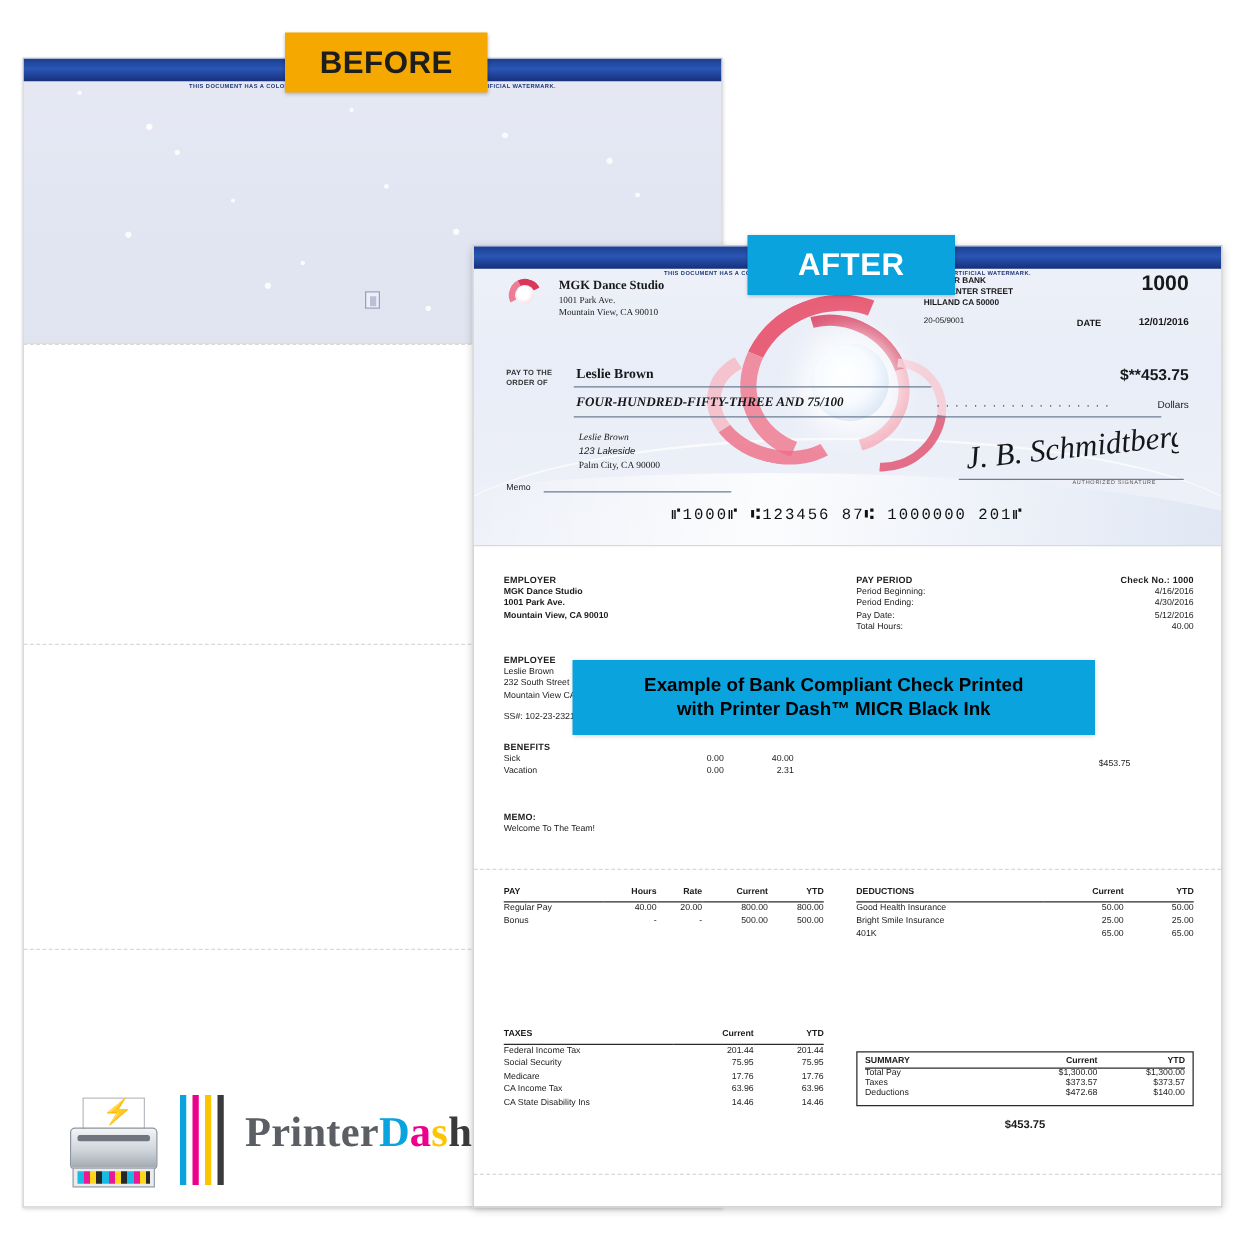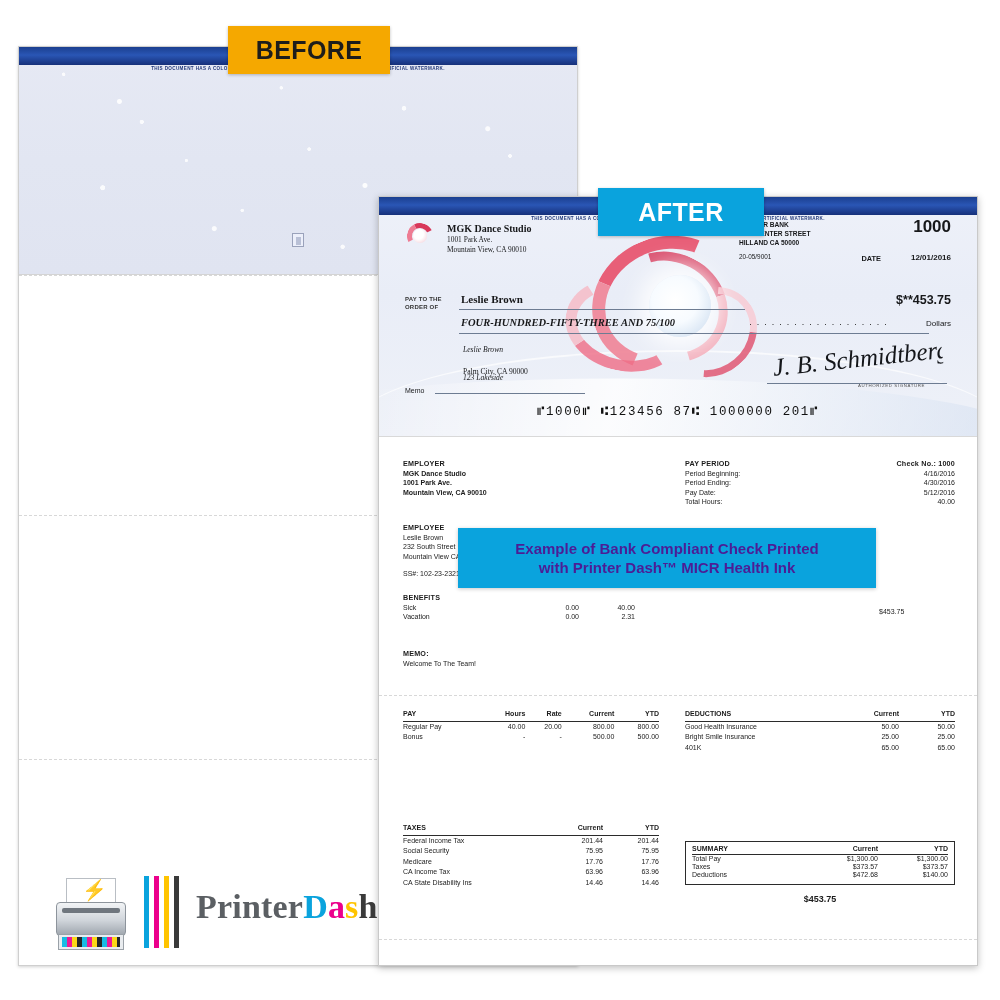--- a/index.html
+++ b/index.html
@@ -168,21 +168,21 @@
     background: #f5a800; color: #1d1d1b; font-size: 25px;
     box-shadow: 0 1px 3px rgba(0,0,0,.25);
   }
   .badge-after {
     left: 598px; top: 188px; width: 166px; height: 48px;
     background: #0aa3dd; font-size: 25px;
     box-shadow: 0 1px 3px rgba(0,0,0,.25);
   }
   .banner-callout {
     position: absolute; left: 458px; top: 528px; width: 418px; height: 60px;
-    background: #0aa3dd; color: #4c1d95; font-size: 15px; font-weight: bold;
+    background: #0aa3dd; color: #000000; font-size: 15px; font-weight: bold;
     display: flex; flex-direction: column; align-items: center; justify-content: center;
     line-height: 19px; text-align: center;
     box-shadow: 0 1px 4px rgba(0,0,0,.22);
   }
 
   
   .brand { position: absolute; left: 44px; top: 860px; width: 330px; height: 100px; }
   .printer-ico { position: absolute; left: 8px; top: 12px; width: 78px; height: 78px; }
   .pr-body { position:absolute; left:4px; top:30px; width:70px; height:34px; border-radius:4px;
     background: linear-gradient(180deg,#f2f4f6 0%, #cfd4da 55%, #9fa6ae 100%); border:1px solid #8d949c; }
@@ -259,21 +259,21 @@
       <div class="chk-line" style="left:80px; top:112px; width:286px;"></div>
 
       <div class="chk-text" style="right:26px; top:96px; font-size:12.5px; font-weight:bold;">$**453.75</div>
 
       <div class="chk-text" style="left:82px; top:120px; font-size:10.5px; font-weight:bold; font-style:italic; font-family:'Liberation Serif',serif;">FOUR-HUNDRED-FIFTY-THREE AND 75/100</div>
       <div class="chk-text" style="left:370px; top:122px; font-size:9px; color:#222; letter-spacing:1px;">· · · · · · · · · · · · · · · · · · ·</div>
       <div class="chk-text" style="right:26px; top:122px; font-size:8px;">Dollars</div>
       <div class="chk-line" style="left:80px; top:136px; width:470px;"></div>
 
       <div class="chk-text" style="left:84px; top:148px; font-size:7.6px; font-style:italic; font-family:'Liberation Serif',serif;">Leslie Brown</div>
-      <div class="chk-text" style="left:84px; top:176px; font-size:7.6px; font-style:italic; font-family:Liberation Serif, serif;">123 Lakeside</div>
+      <div class="chk-text" style="left:84px; top:159px; font-size:7.6px; font-style:italic; font-family:Liberation Sans, sans-serif;">123 Lakeside</div>
       <div class="chk-text" style="left:84px; top:170px; font-size:7.6px; font-family:'Liberation Serif',serif;">Palm City, CA 90000</div>
 
       <div class="chk-text" style="left:26px; top:190px; font-size:7px;">Memo</div>
       <div class="chk-line" style="left:56px; top:196px; width:150px;"></div>
 
       <div class="sig">J. B. Schmidtberg</div>
       <div class="chk-line" style="right:30px; top:186px; width:180px;"></div>
       <div class="sig-label">AUTHORIZED SIGNATURE</div>
 
       <div class="micr">⑈1000⑈ ⑆123456 87⑆ 1000000 201⑈</div>
@@ -465,21 +465,21 @@
 
       <div class="hrdash" style="top:502px"></div>
     </div>
   </div>
 
   <div class="badge badge-after">AFTER</div>
   <div class="badge badge-before">BEFORE</div>
 
   <div class="banner-callout">
     <span>Example of Bank Compliant Check Printed</span>
-    <span>with Printer Dash™ MICR Health Ink</span>
+    <span>with Printer Dash™ MICR Black Ink</span>
   </div>
 
   <div class="brand">
     <div class="printer-ico">
       <div class="pr-top"></div>
       <div class="pr-bolt">⚡</div>
       <div class="pr-body"></div>
       <div class="pr-slot"></div>
       <div class="pr-tray"></div>
       <div class="pr-cmyk"></div>

